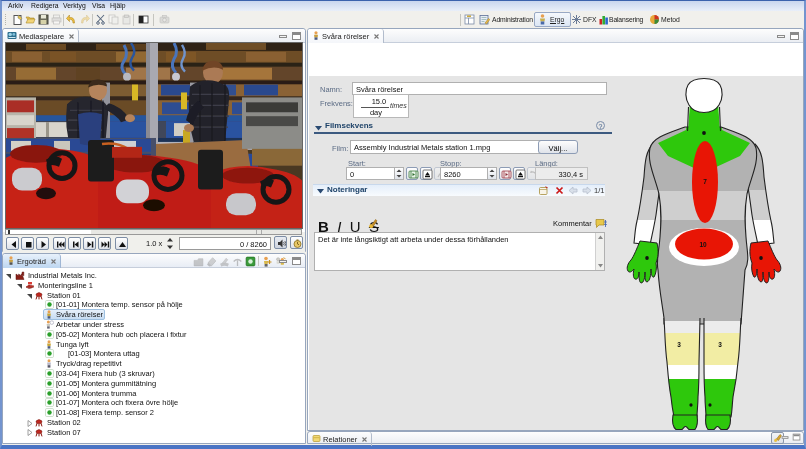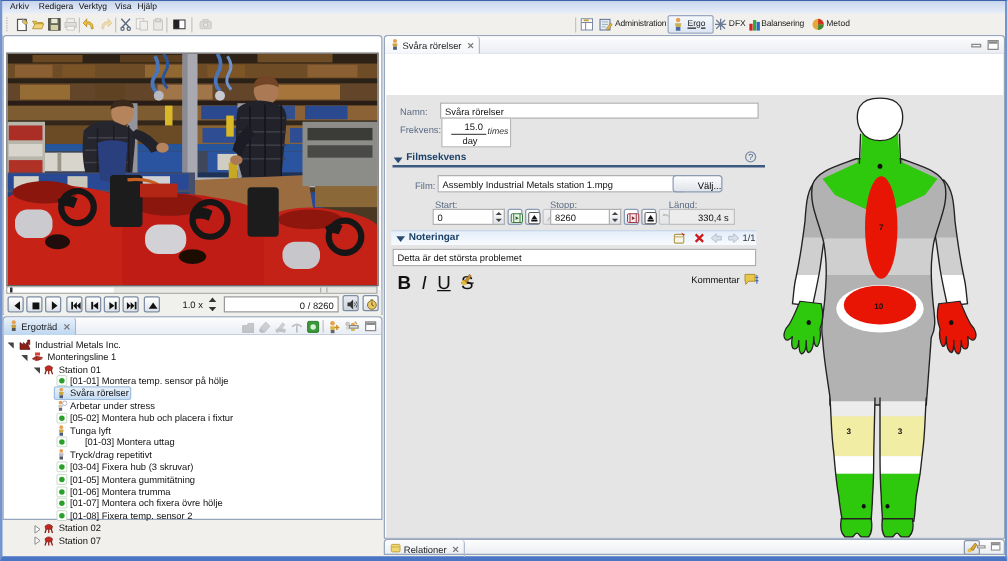--- a/index.html
+++ b/index.html
@@ -24,21 +24,21 @@
 .mm2{position:absolute;left:13px;top:0;width:9px;height:8px;border:1px solid #8a8a8a;background:#fff;}
 .mm2:before{content:"";position:absolute;left:0;top:0;right:0;height:2px;background:#8a8a8a;}
 
 #mp{left:2px;top:28px;width:304px;height:224px;}
 #photo{left:2px;top:13px;width:298px;height:187px;border:1px solid #666;}
 #ctrl{left:0px;top:203px;width:302px;height:20px;background:#f0f0ec;}
 #slider{position:absolute;left:2px;top:-3px;width:297px;height:6px;border:1px solid #999;background:#fff;}
 .pbtn{position:absolute;top:5px;width:13px;height:13px;border:1px solid #7d8da5;border-radius:2px;background:linear-gradient(#ffffff,#dde1e8);}
 .pbtn svg{position:absolute;left:2px;top:2px;}
 
-#et{left:2px;top:253px;width:304px;height:163px;}
+#et{left:2px;top:253px;width:304px;height:191px;}
 #et .tabbar{background:linear-gradient(#fdfdfd,#e8edf5);}
 #ettab{background:linear-gradient(#e8f1fb,#bdd6f0);border-right:1px solid #9fb6d4;}
 .trow{position:absolute;left:0;height:10px;font-size:7.5px;color:#111;white-space:nowrap;}
 
 #ed{left:307px;top:28px;width:497px;height:403px;}
 #edhead{position:absolute;left:1px;top:14px;width:493px;height:33px;background:linear-gradient(#ffffff 35%,#e0eaf7);border-bottom:1px solid #c8d6ea;}
 #edtitle{position:absolute;left:35px;top:4px;font-size:11px;color:#3a6aa8;}
 .flabel{position:absolute;font-size:7.5px;color:#5b6b84;}
 .finput{position:absolute;border:1px solid #b0b0b0;background:#fff;font-size:7.5px;color:#111;padding:1.5px 0 0 3px;white-space:nowrap;}
 .shead{position:absolute;font-size:8px;font-weight:bold;color:#1d4268;}
@@ -140,20 +140,34 @@
  <span style="position:absolute;left:607px;top:4.5px;font-size:6.8px;letter-spacing:-.15px;color:#222">Balansering</span>
  <svg class="ticon" style="left:647px" viewBox="0 0 11 11">
       <circle cx="5.5" cy="5.5" r="4.5" fill="#e8a838"></circle>
       <path d="M5.5 5.5 L5.5 1 A4.5 4.5 0 0 1 10 5.5z" fill="#cc3322"></path>
       <path d="M5.5 5.5 L10 5.5 A4.5 4.5 0 0 1 5.5 10z" fill="#3a8a3a"></path>
     </svg>
  <span style="position:absolute;left:659px;top:4.5px;font-size:6.8px;color:#222">Metod</span>
 </div>
 
 <div id="mp" class="abs panel">
+ <div class="tabbar">
+      <div class="tab" style="background:linear-gradient(#fff,#f0f3f7)"><svg width="10" height="9" viewBox="0 0 10 9">
+          <rect x="0.5" y="1" width="9" height="7" rx="1" fill="#2d6f8e"></rect>
+          <circle cx="3.2" cy="3.4" r="1.7" fill="#9fd4e8"></circle>
+          <circle cx="6.8" cy="3.4" r="1.4" fill="#7fc0da"></circle>
+          <path d="M1.5 6.5 h7" stroke="#cfe8f2" stroke-width="1"></path>
+        </svg> Mediaspelare <span class="x"><svg width="5" height="5" viewBox="0 0 5 5" style="vertical-align:0">
+            <path d="M.5 .5 L4.5 4.5 M4.5 .5 L.5 4.5" stroke="#777" stroke-width="1.1"></path>
+          </svg></span></div>
+ <div class="minmax" style="right:4px">
+        <div class="mm1"></div>
+        <div class="mm2"></div>
+      </div>
+    </div>
  <div id="photo" class="abs">
       <svg width="296" height="185" viewBox="0 0 296 187" preserveAspectRatio="none">
   <defs>
           <filter id="pb" x="-2%" y="-2%" width="104%" height="104%">
             <feGaussianBlur stdDeviation="0.6"></feGaussianBlur>
           </filter>
         </defs>
   <g filter="url(#pb)">
   <rect x="0" y="0" width="296" height="187" fill="#4a3824"></rect>
   <rect x="0" y="0" width="296" height="8" fill="#2e2114"></rect>
@@ -573,21 +587,21 @@
    <div style="position:absolute;left:36px;top:7px;font-size:7px;font-style:italic;color:#333">times</div>
   </div>
   <svg style="position:absolute;left:6px;top:49px" width="7" height="6">
         <path d="M0 1 h7 l-3.5 4.5z" fill="#2a4a72"></path>
       </svg>
   <div class="shead" style="left:16px;top:45px">Filmsekvens</div>
   <div style="position:absolute;left:5px;top:56px;width:298px;height:1.5px;background:#3c5a80"></div>
   <div style="position:absolute;left:287px;top:45px;width:9px;height:9px;border:1px solid #7a8ca8;border-radius:50%;font-size:7px;color:#3a5a84;text-align:center;line-height:9px">?</div>
   <div class="flabel" style="left:23px;top:68px">Film:</div>
   <div class="finput" style="left:41px;top:64px;width:197px;height:14px">Assembly Industrial Metals station 1.mpg</div>
-  <div style="position:absolute;left:229px;top:64px;width:40px;height:14px;border:1px solid #8d9cb5;border-radius:3px;background:linear-gradient(#fdfdfd,#dfe3ea);font-size:7.5px;text-align:right;padding-top:2.5px">Välj...</div>
+  <div style="position:absolute;left:229px;top:64px;width:40px;height:14px;border:1px solid #8d9cb5;border-radius:3px;background:linear-gradient(#fdfdfd,#dfe3ea);font-size:7.5px;text-align:center;padding-top:2.5px">Välj...</div>
   <div class="flabel" style="left:39px;top:83px">Start:</div>
   <div class="flabel" style="left:131px;top:83px">Stopp:</div>
   <div class="flabel" style="left:226px;top:83px">Längd:</div>
   <div class="finput" style="left:37px;top:91px;width:49px;height:13px">0</div>
   <div class="spin" style="left:86px;top:91px">
         <svg width="8" height="11">
           <path d="M4 1.5 L6.5 4 L1.5 4z" fill="#444"></path>
           <path d="M4 9.5 L6.5 7 L1.5 7z" fill="#444"></path>
         </svg>
       </div>
@@ -652,31 +666,41 @@
   <svg style="position:absolute;left:246px;top:110px" width="9" height="9" viewBox="0 0 9 9">
         <path d="M1.5 1.5 L7.5 7.5 M7.5 1.5 L1.5 7.5" stroke="#cc1818" stroke-width="1.7"></path>
       </svg>
   <svg style="position:absolute;left:259px;top:110px" width="11" height="9" viewBox="0 0 11 9" opacity=".55">
         <path d="M5 1 L1 4.5 L5 8 V6 h4 V3 H5z" fill="#c8d0dc" stroke="#8a94a8" stroke-width=".8"></path>
       </svg>
   <svg style="position:absolute;left:272px;top:110px" width="11" height="9" viewBox="0 0 11 9" opacity=".55">
         <path d="M6 1 L10 4.5 L6 8 V6 H2 V3 h4z" fill="#c8d0dc" stroke="#8a94a8" stroke-width=".8"></path>
       </svg>
   <div style="position:absolute;left:285px;top:110px;font-size:7.5px;color:#333">1/1</div>
-  <div class="finput" style="left:5px;top:123px;width:291px;height:14px">Detta är det största problemet</div>
   <div style="position:absolute;left:9px;top:142px;font-size:15px;color:#111"><b>B</b>&nbsp;&nbsp;<i>I</i>&nbsp;&nbsp;<u>U</u>&nbsp;&nbsp;<s>S</s></div>
   <svg style="position:absolute;left:58px;top:142px" width="11" height="11" viewBox="0 0 11 11">
         <path d="M2 9 q0 -3 2.5 -3 l2 2 q0 2.5 -3 2z" fill="#e8b838"></path>
         <path d="M5 6.5 L8.5 1.5 l1.5 1.2 L6.5 8z" fill="#c89028" stroke="#8a6010" stroke-width=".5"></path>
       </svg>
   <div style="position:absolute;left:244px;top:143px;font-size:7.5px;color:#111">Kommentar</div>
   <svg style="position:absolute;left:286px;top:142px" width="12" height="11" viewBox="0 0 12 11">
         <path d="M1 1.5 h8 v5.5 h-5 l-2.5 2.5 v-2.5 h-.5z" fill="#e8c84a" stroke="#a88820" stroke-width=".7"></path>
         <path d="M10.5 2 v7 M9.2 4 h2.6 M9.2 6.5 h2.6" stroke="#4a6ab0" stroke-width=".9"></path>
       </svg>
+  <div style="position:absolute;left:5px;top:156px;width:291px;height:39px;border:1px solid #b0b0b0;background:#fff">
+   <div style="position:absolute;left:3px;top:2px;font-size:7.5px;color:#111;white-space:nowrap">Det är inte långsiktigt att arbeta under dessa förhållanden</div>
+   <div style="position:absolute;right:0;top:0;width:9px;height:37px;background:#f0f0ee;border-left:1px solid #d0d0d0">
+    <svg style="position:absolute;left:1px;top:1px" width="7" height="7">
+            <path d="M3.5 1.5 L6 5 L1 5z" fill="#888"></path>
+          </svg>
+    <svg style="position:absolute;left:1px;bottom:1px" width="7" height="7">
+            <path d="M3.5 5.5 L6 2 L1 2z" fill="#888"></path>
+          </svg>
+   </div>
+  </div>
 
   <svg style="position:absolute;left:314px;top:0px" width="182" height="360" viewBox="622 75 182 360">
    <defs>
     <clipPath id="torsoclip">
             <path d="M684,126 C668,132 652,136 649,147 C646,162 654,176 658,193 C661,211 660,223 659,236 C658,251 655,259 657,269 C658,287 661,302 663,317 L663,323 L740,323 L744,269 C749,259 746,251 745,236 C744,223 743,211 746,193 C750,176 758,162 755,147 C752,136 736,132 720,126 L684,126 Z"></path>
           </clipPath>
     <clipPath id="armLclip">
             <path d="M652,143 C645,150 644,160 643,176 C641,192 639,206 636,220 C634,228 634,234 633,242 L649,244 C651,234 653,226 655,214 C657,200 658,190 660,181 C661,170 660,160 658,152 Z"></path>
           </clipPath>
     <clipPath id="armRclip">

